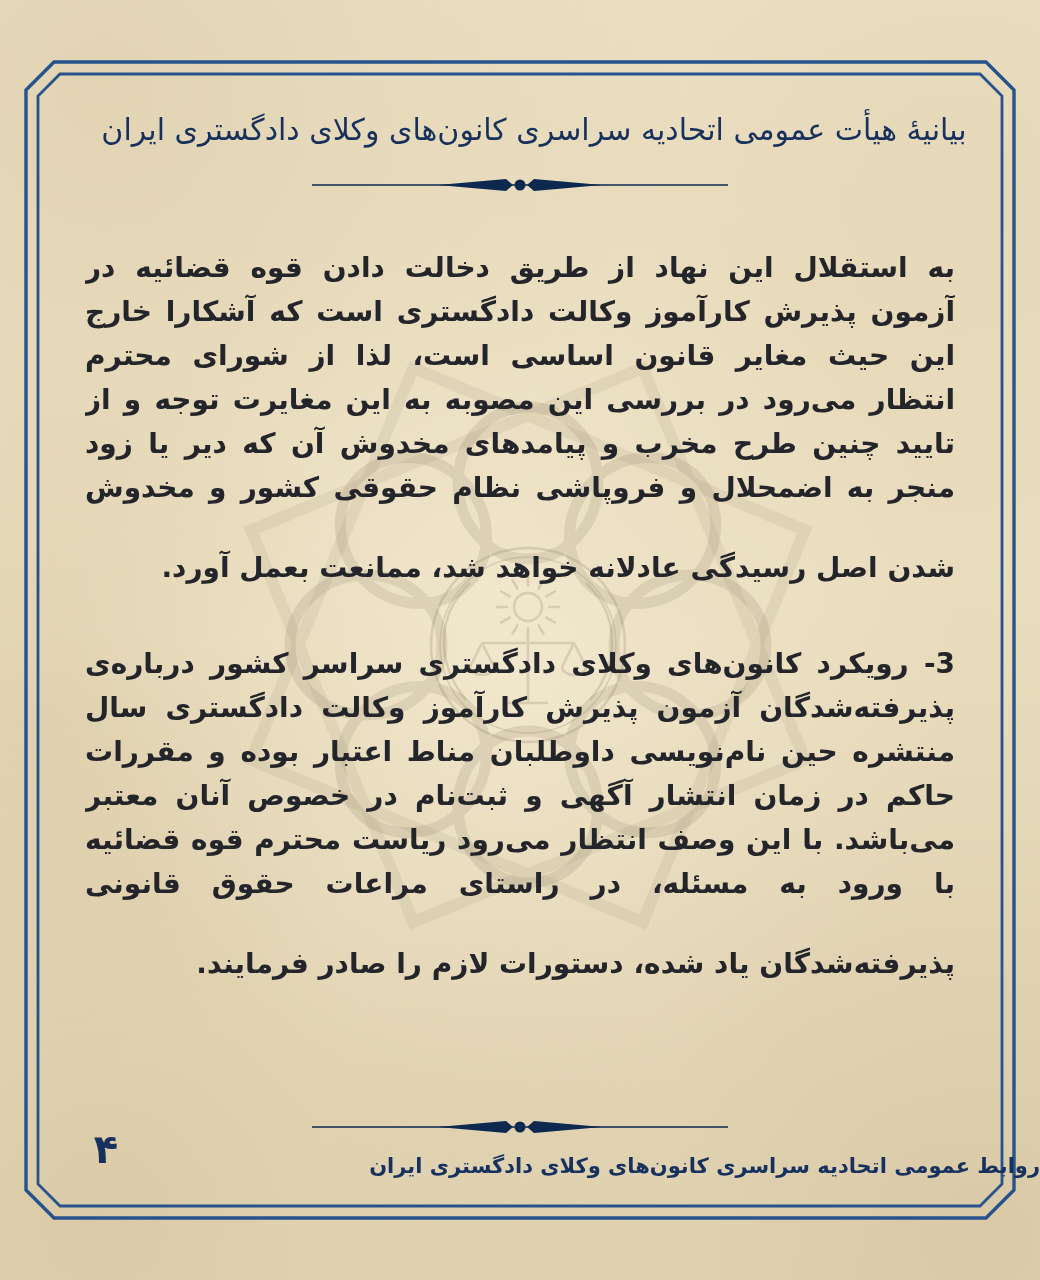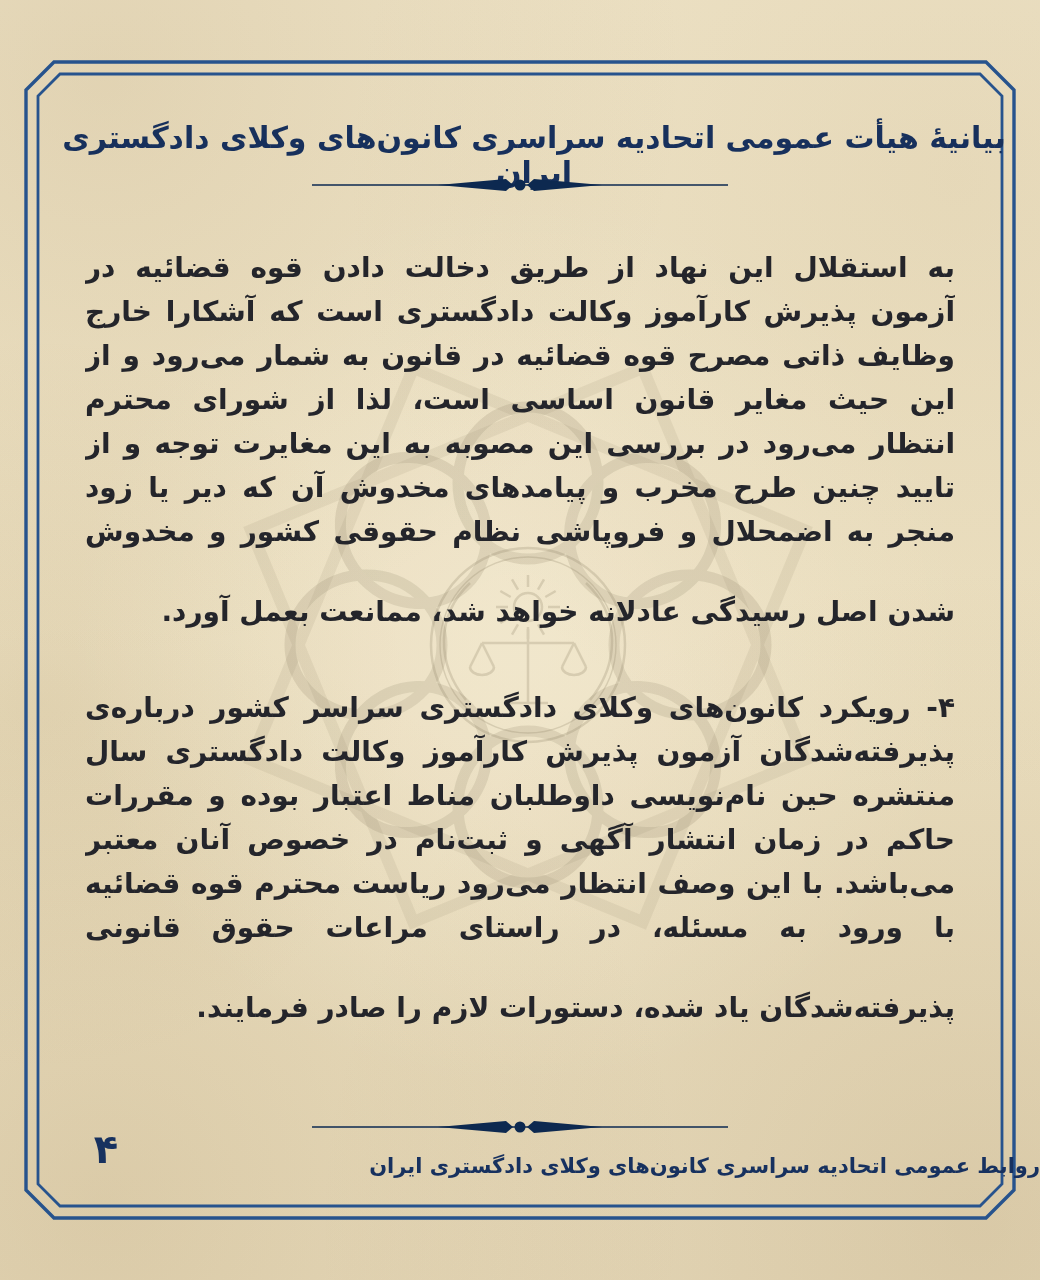--- a/index.html
+++ b/index.html
@@ -28,25 +28,25 @@
     position: absolute;
     left: 0; top: 0;
     width: 1040px;
     height: 1280px;
     pointer-events: none;
   }
   .title {
     position: absolute;
     top: 112px;
     left: 0; right: 0;
-    margin: 8px;
+    margin: 0;
     text-align: center;
     direction: rtl;
     font-size: 30px;
-    font-weight: bold;
+    font-weight: normal;
     color: #17305c;
     letter-spacing: 0;
     padding-left: 28px;
   }
   .divider {
     position: absolute;
     left: 50%;
     transform: translateX(-50%);
     width: 420px;
     height: 22px;
@@ -166,29 +166,28 @@
       <path d="M128,11 L196,5 L203,11 L196,17 Z" fill="#0d2950"></path>
       <circle cx="210" cy="11" r="5.5" fill="#0d2950"></circle>
       <path d="M292,11 L224,5 L217,11 L224,17 Z" fill="#0d2950"></path>
     </svg>
   </div>
 
   <div class="body-text">
       <div class="para">
         <div class="line">به استقلال این نهاد از طریق دخالت دادن قوه قضائیه در برگزاری</div>
         <div class="line">آزمون پذیرش کارآموز وکالت دادگستری است که آشکارا خارج از</div>
-        <div class="line">وظایف ذاتی مصرح قوه قضائیه در قانون به شمار می‌رود و از</div>
         <div class="line">این حیث مغایر قانون اساسی است، لذا از شورای محترم نگهبان</div>
         <div class="line">انتظار می‌رود در بررسی این مصوبه به این مغایرت توجه و از</div>
         <div class="line">تایید چنین طرح مخرب و پیامدهای مخدوش آن که دیر یا زود</div>
         <div class="line">منجر به اضمحلال و فروپاشی نظام حقوقی کشور و مخدوش</div>
         <div class="line last">شدن اصل رسیدگی عادلانه خواهد شد، ممانعت بعمل آورد.</div>
       </div>
       <div class="para">
-        <div class="line">۴- رویکرد کانون‌های وکلای دادگستری سراسر کشور درباره‌ی</div>
+        <div class="line">3- رویکرد کانون‌های وکلای دادگستری سراسر کشور درباره‌ی</div>
         <div class="line">پذیرفته‌شدگان آزمون پذیرش کارآموز وکالت دادگستری سال</div>
         <div class="line">منتشره حین نام‌نویسی داوطلبان مناط اعتبار بوده و مقررات</div>
         <div class="line">حاکم در زمان انتشار آگهی و ثبت‌نام در خصوص آنان معتبر</div>
         <div class="line">می‌باشد. با این وصف انتظار می‌رود ریاست محترم قوه قضائیه</div>
         <div class="line">با ورود به مسئله، در راستای مراعات حقوق قانونی</div>
         <div class="line last">پذیرفته‌شدگان یاد شده، دستورات لازم را صادر فرمایند.</div>
       </div>
     </div>
 
   <div class="divider bottom">

